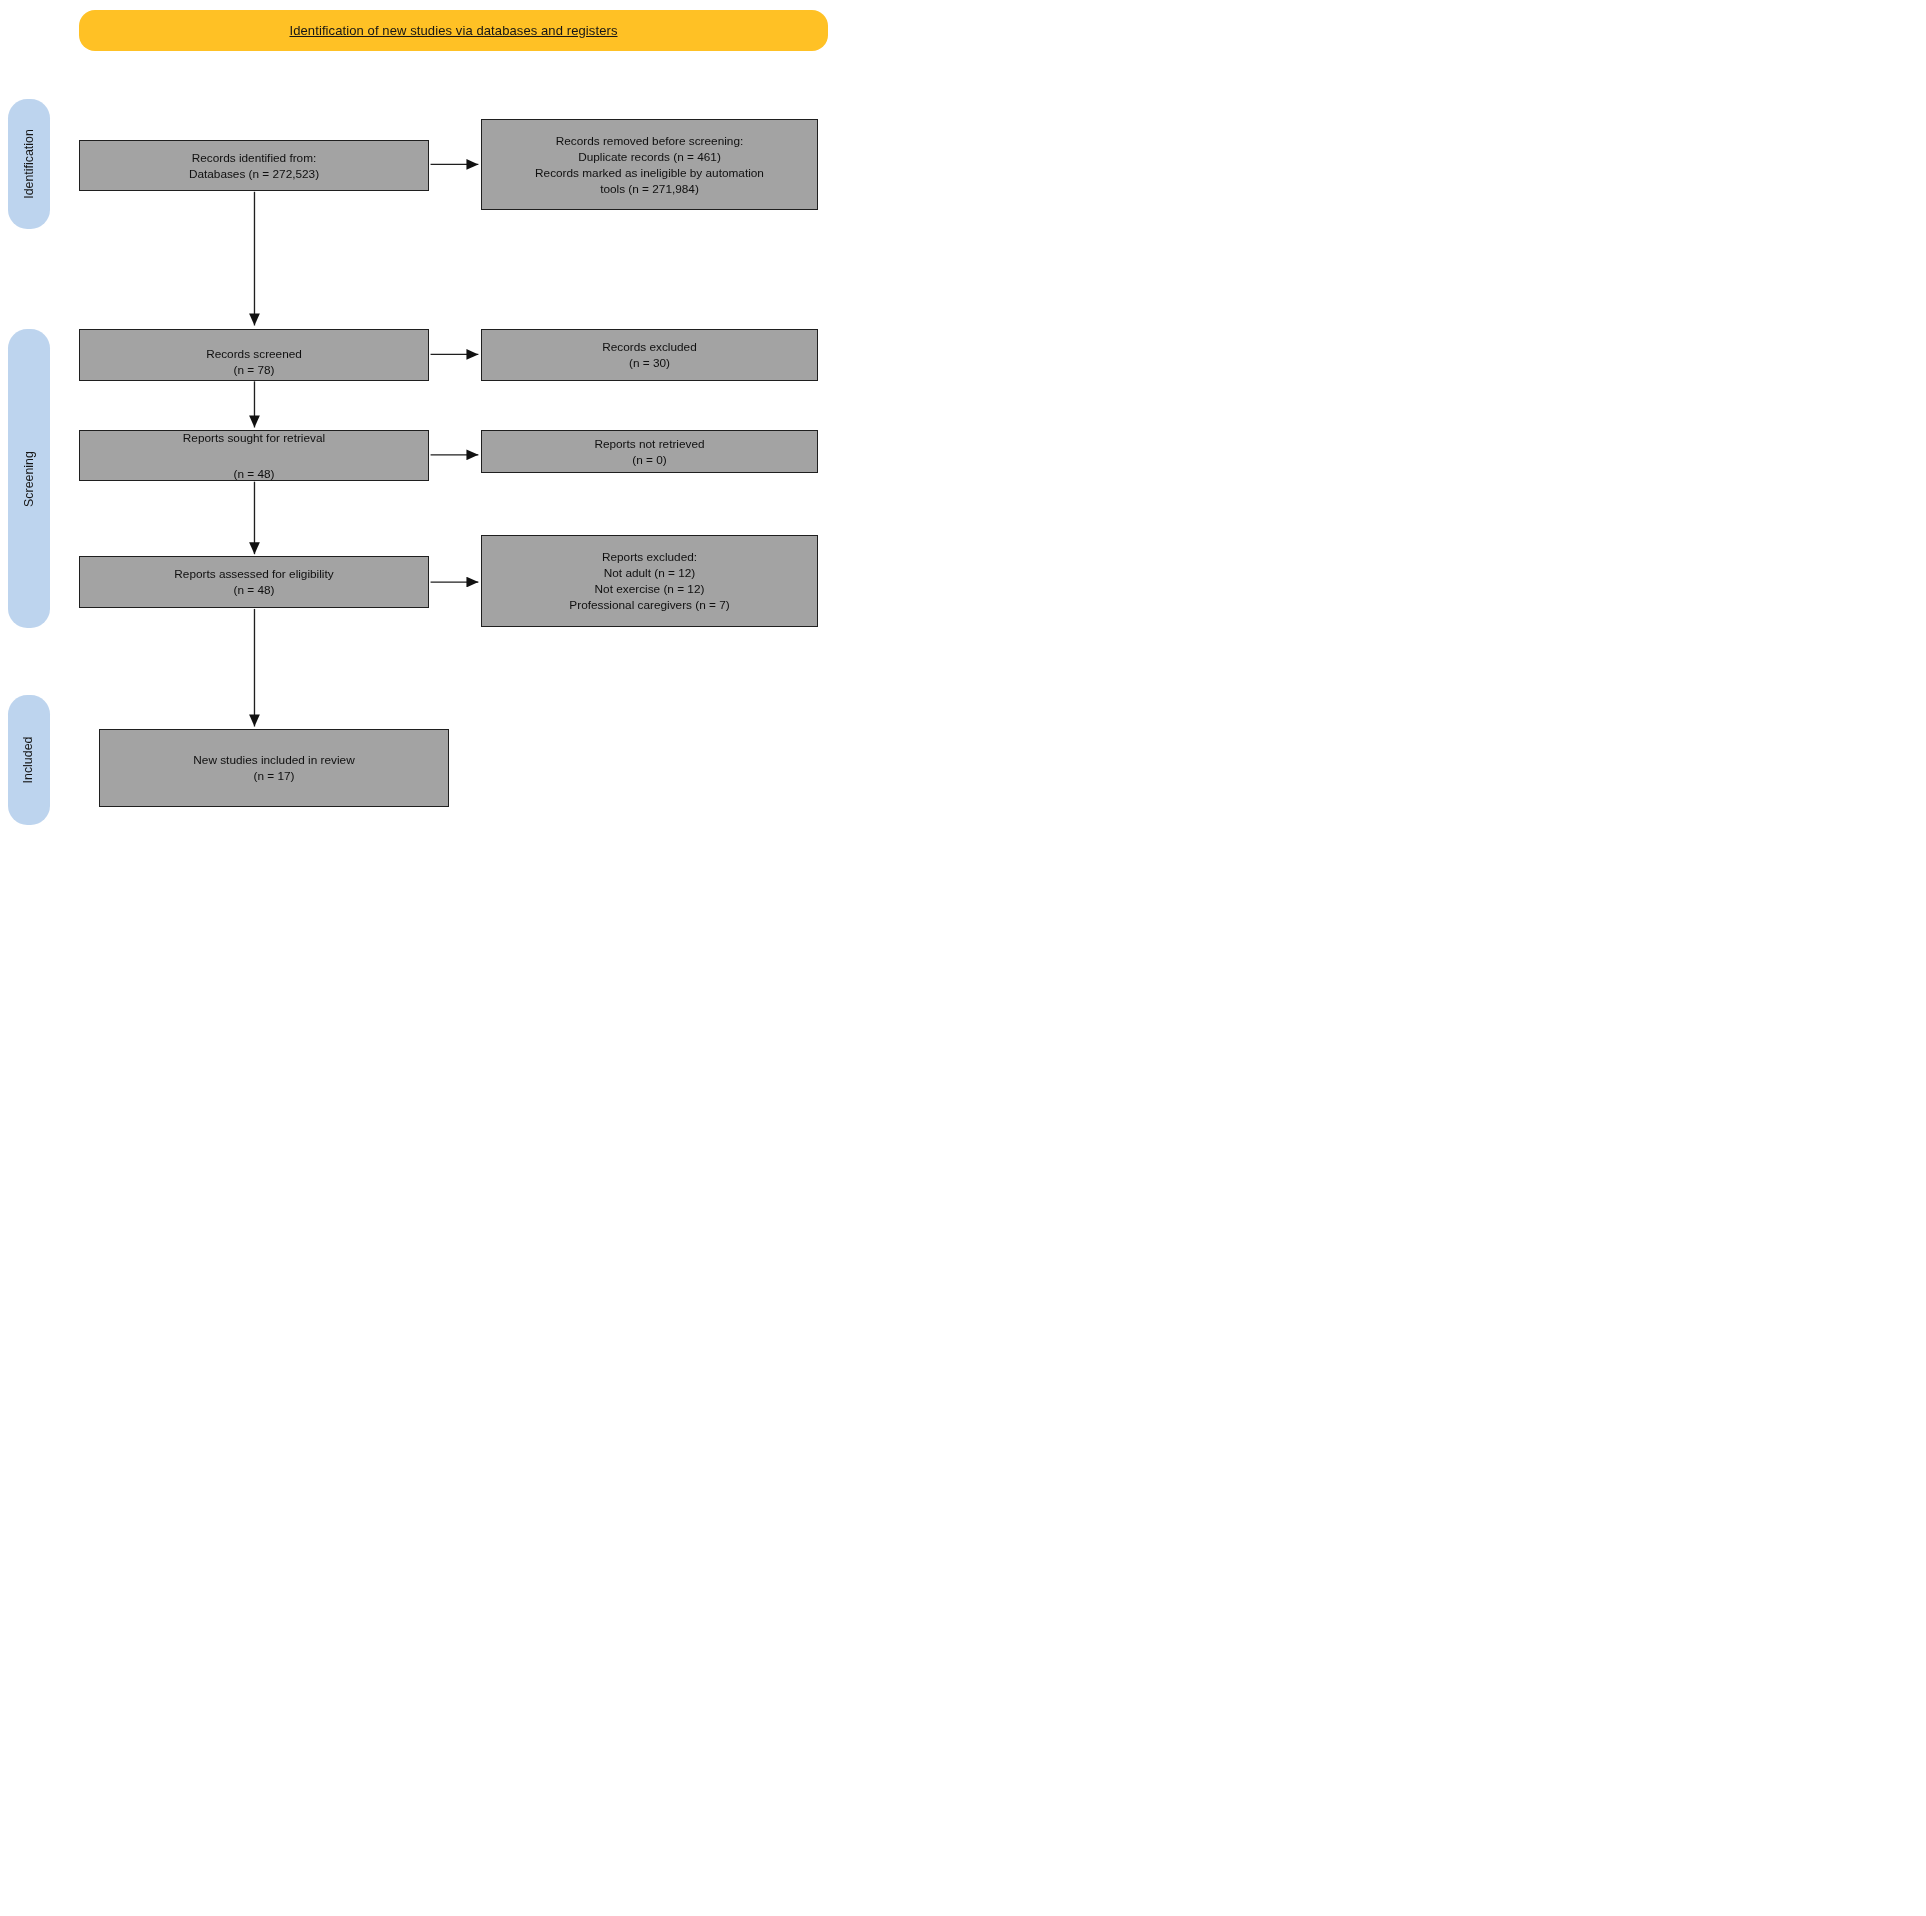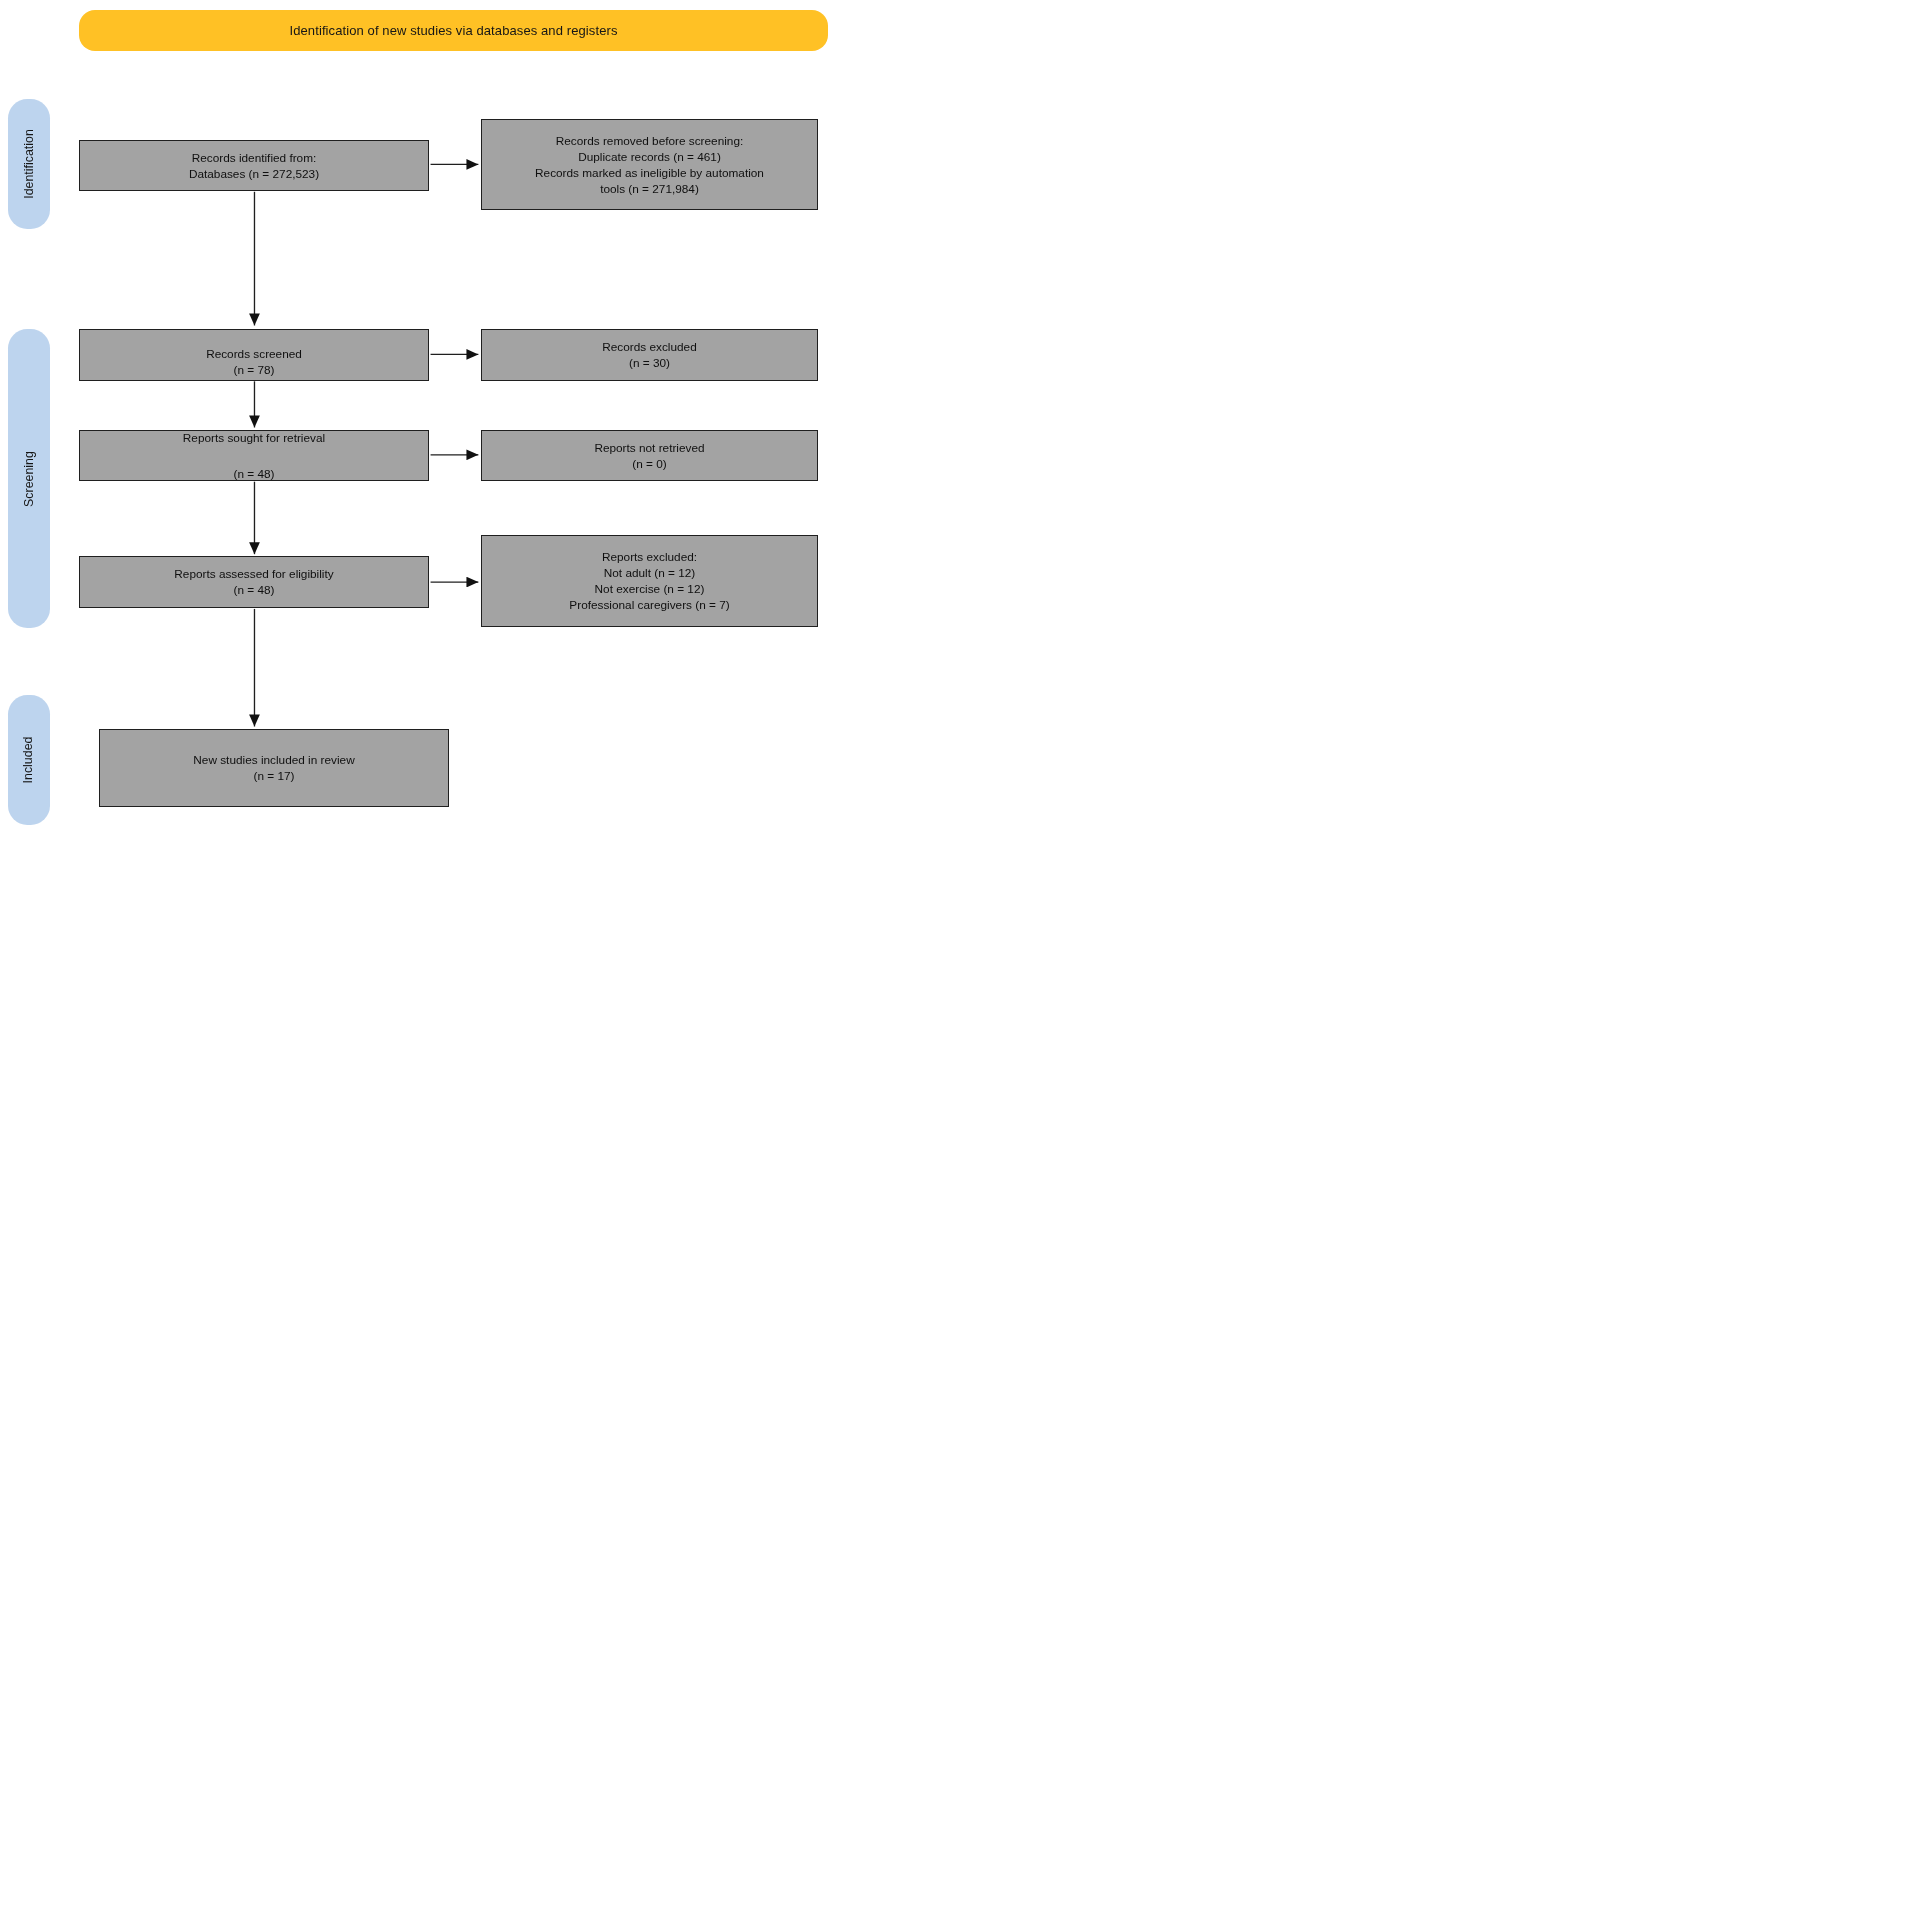--- a/index.html
+++ b/index.html
@@ -4,21 +4,21 @@
 <style>
   html,body{margin:0;padding:0;background:#ffffff;}
   body{font-family:"Liberation Sans", sans-serif;}
   .canvas{position:relative;width:830px;height:827px;background:#ffffff;overflow:hidden;}
 
   .banner{
     position:absolute;left:79px;top:9.7px;width:749px;height:41px;
     background:var(--color-banner,#FFC125);
     border-radius:16px;
     display:flex;align-items:center;justify-content:center;
-    font-size:13px;color:#161616;letter-spacing:0.1px;
+    font-size:13px;color:#161616;letter-spacing:0.1px;text-decoration:underline;
   }
 
   .stage-pill{
     position:absolute;left:7.5px;width:42px;
     background:var(--color-stage,#BDD4EE);
     border-radius:19.3px;
     display:flex;align-items:center;justify-content:center;
   }
   #stage-identification{top:99px;height:130px;}
   #stage-screening{top:329px;height:299px;}
@@ -34,21 +34,21 @@
     font-size:11.8px;line-height:16px;color:#0f0f0f;text-align:center;
     box-sizing:border-box;padding:2.1px 5.4px;
   }
   .flow-box .line{display:block;}
 
   #box-records-identified{left:79px;top:140px;width:350px;height:51px;}
   #box-records-removed{left:481px;top:119px;width:337px;height:91px;}
   #box-records-screened{left:79px;top:329px;width:350px;height:52px;justify-content:flex-end;}
   #box-records-excluded{left:481px;top:329px;width:337px;height:52px;}
   #box-reports-sought{left:79px;top:430px;width:350px;height:51px;gap:20px;}
-  #box-reports-not-retrieved{left:481px;top:430px;width:337px;height:51px;}
+  #box-reports-not-retrieved{left:481px;top:430px;width:337px;height:43px;}
   #box-reports-assessed{left:79px;top:556px;width:350px;height:52px;}
   #box-reports-excluded{left:481px;top:535px;width:337px;height:92px;}
   #box-new-studies{left:79px;top:729px;width:350px;height:78px;margin-left:20px;}
 
   .arrows{position:absolute;left:0;top:0;pointer-events:none;}
   .arrow-line{stroke:#1f1f1f;stroke-width:2.5;fill:none;}
   .arrow-head-shape{fill:#111111;stroke:none;}
 </style>
 </head>
 <body>

